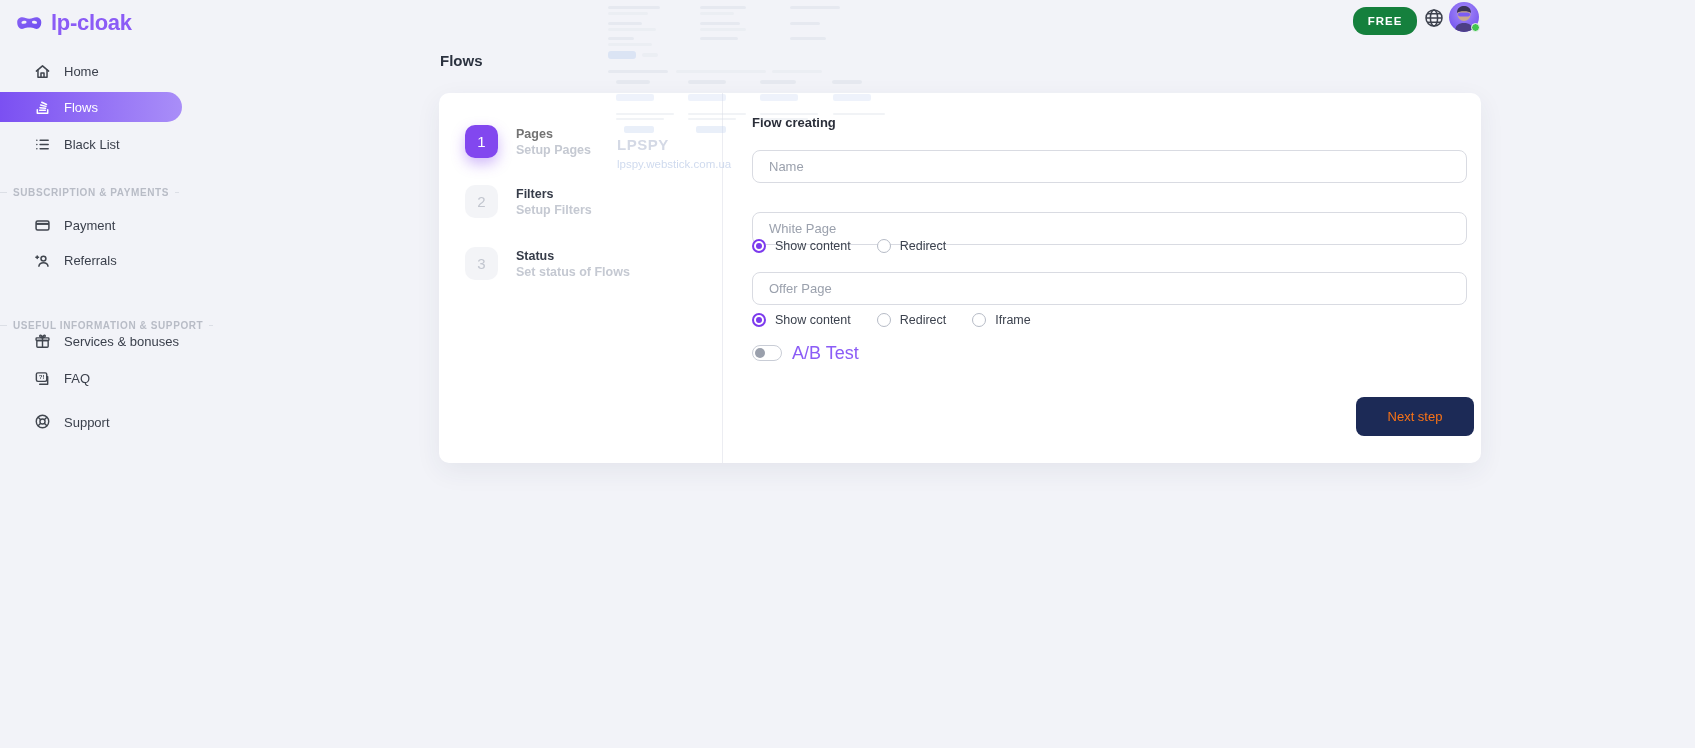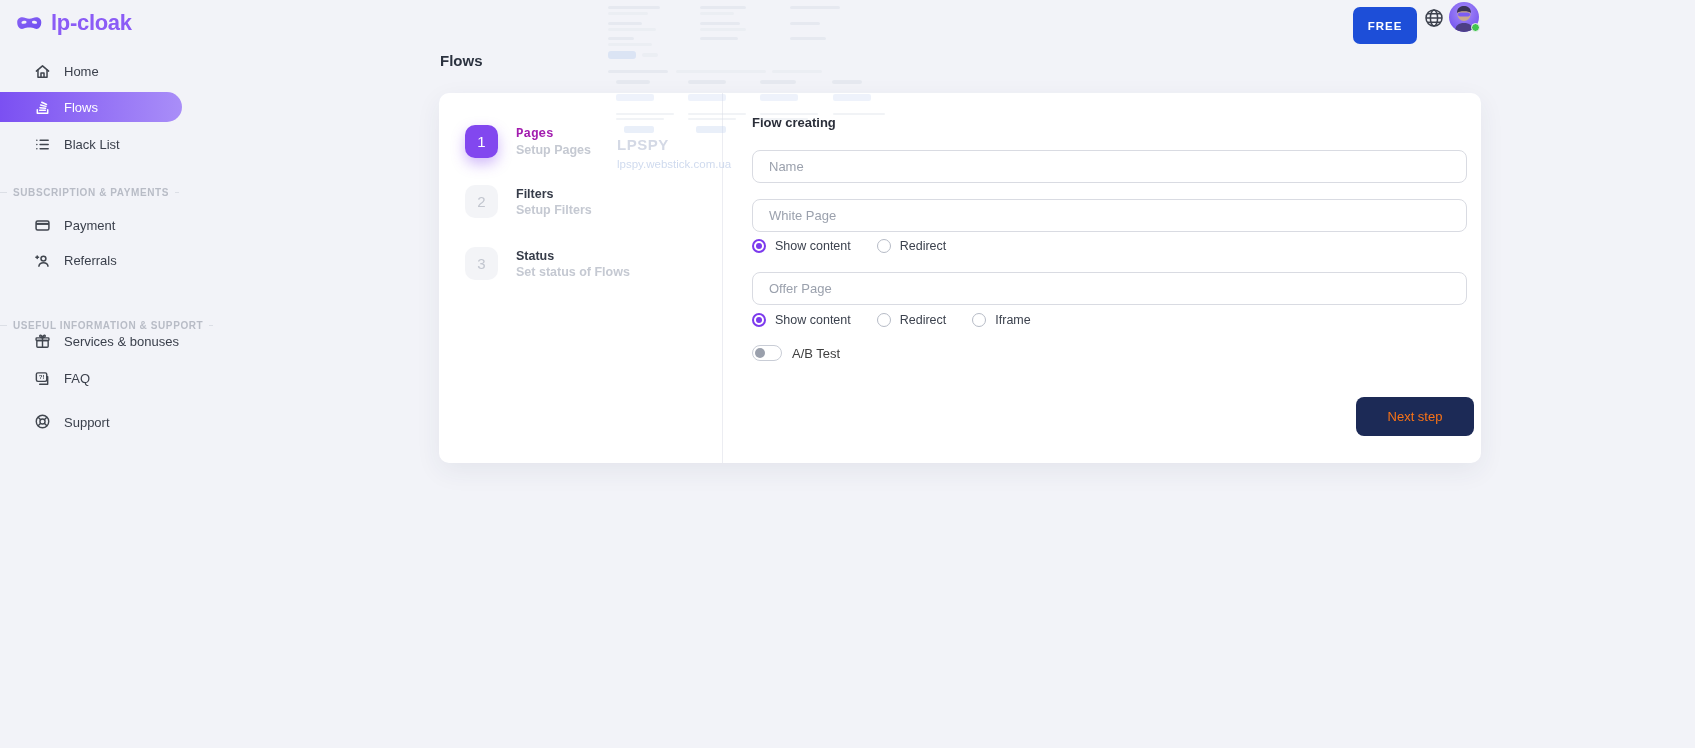--- a/index.html
+++ b/index.html
@@ -12,22 +12,22 @@
     position:relative;
   }
   .abs { position:absolute; }
 
   
   .logo { left:16px; top:10px; display:flex; align-items:center; gap:8px; }
   .logo-text { font-size:22px; font-weight:800; color:#8b5cf6; letter-spacing:-0.3px; }
 
   
   .free-btn {
-    left:1353px; top:7px; width:64px; height:37px;
-    background:#1d4ed8; border:none; border-radius:7px;
+    left:1353px; top:7px; width:64px; height:28px;
+    background:#15803d; border:none; border-radius:13px;
     color:#fff; font-family:inherit; font-size:11.5px; font-weight:700; letter-spacing:1px;
     display:flex; align-items:center; justify-content:center; cursor:pointer;
   }
   .globe-btn { left:1424px; top:8px; width:20px; height:20px; background:none; border:none; cursor:pointer; padding:0; }
   .avatar { left:1449px; top:2px; width:30px; height:30px; border-radius:50%;
     background:radial-gradient(circle at 50% 35%, #a98ef8 0%, #7b5cf0 70%, #6a4bd8 100%);
     overflow:hidden; cursor:pointer; }
   .status-dot { left:1471px; top:23px; width:9px; height:9px; border-radius:50%;
     background:#43c54f; border:1.5px solid #f2f3f8; }
 
@@ -63,21 +63,21 @@
   
   .step { left:26px; display:flex; align-items:center; gap:18px; }
   .step-badge {
     width:33px; height:33px; border-radius:10px;
     display:flex; align-items:center; justify-content:center;
     font-size:15px; font-weight:500;
     background:#f3f4f7; color:#c2c6cf;
   }
   .step.current .step-badge { background:#8247ef; color:#fff; box-shadow:0 6px 14px rgba(124,58,237,0.35); }
   .step-label { font-size:12.5px; font-weight:700; color:#363c49; line-height:16px; }
-  .step.current .step-label { color:#a21caf;font-family:Liberation Mono, monospace; }
+  .step.current .step-label { color:#737373; }
   .step-desc { font-size:12.5px; color:#c5c9d2; line-height:16px;font-weight:bold; }
 
   
   .form-title { left:313px; top:22px; font-size:13px; font-weight:700; color:#2b2f3a; }
   .t-input {
     left:313px; width:715px; height:33px;
     border:1px solid #d9dbe2; border-radius:8px; background:#fff;
     font-family:inherit; font-size:13px; color:#363b47; padding:0 16px; outline:none;
   }
   .t-input::placeholder { color:#9ba1ad; }
@@ -87,21 +87,21 @@
   .radio-opt.selected .radio-circle { border:2px solid #7c3aed; }
   .radio-opt.selected .radio-circle::after {
     content:""; position:absolute; left:2px; top:2px; width:6px; height:6px; border-radius:50%; background:#7c3aed;
   }
   .radio-label { font-size:12.5px; color:#3c424e; }
   .toggle-row { left:313px; top:252px; height:16px; display:flex; align-items:center; gap:10px; cursor:pointer; }
   .toggle {
     width:30px; height:16px; border-radius:9px; border:1.5px solid #c9cdd6; background:#fff; position:relative; flex:none;
   }
   .toggle::after { content:""; position:absolute; left:2px; top:1.5px; width:10px; height:10px; border-radius:50%; background:#9aa0ac; }
-  .toggle-label { font-size:13px; color:#404040; }
+  .toggle-label { font-size:18px; color:#8b5cf6; }
   .next-btn {
     left:917px; top:304px; width:118px; height:39px;
     background:#1c2a56; border:none; border-radius:8px;
     color:#f97316; font-family:inherit; font-size:13px; font-weight:400; cursor:pointer;
   }
 
   
   .ghost, .ghost * { pointer-events:none; }
   .gbar { position:absolute; border-radius:2px; background:#dde2ea; }
   .gbar.blue { background:#c9d8f2; }
@@ -286,21 +286,21 @@
     <div>
       <div class="step-label">Status</div>
       <div class="step-desc">Set status of Flows</div>
     </div>
   </div>
 
   <div class="abs form-title">Flow creating</div>
 
   <input class="abs t-input" style="top: 57px;" type="text" placeholder="Name">
 
-  <input class="abs t-input" style="top: 106px;" type="text" placeholder="White Page">
+  <input class="abs t-input" style="top: 119px;" type="text" placeholder="White Page">
 
   <div class="abs radio-row" style="top:145px;">
     <div class="radio-opt selected">
       <span class="radio-circle"></span>
       <span class="radio-label">Show content</span>
     </div>
     <div class="radio-opt">
       <span class="radio-circle"></span>
       <span class="radio-label">Redirect</span>
     </div>

